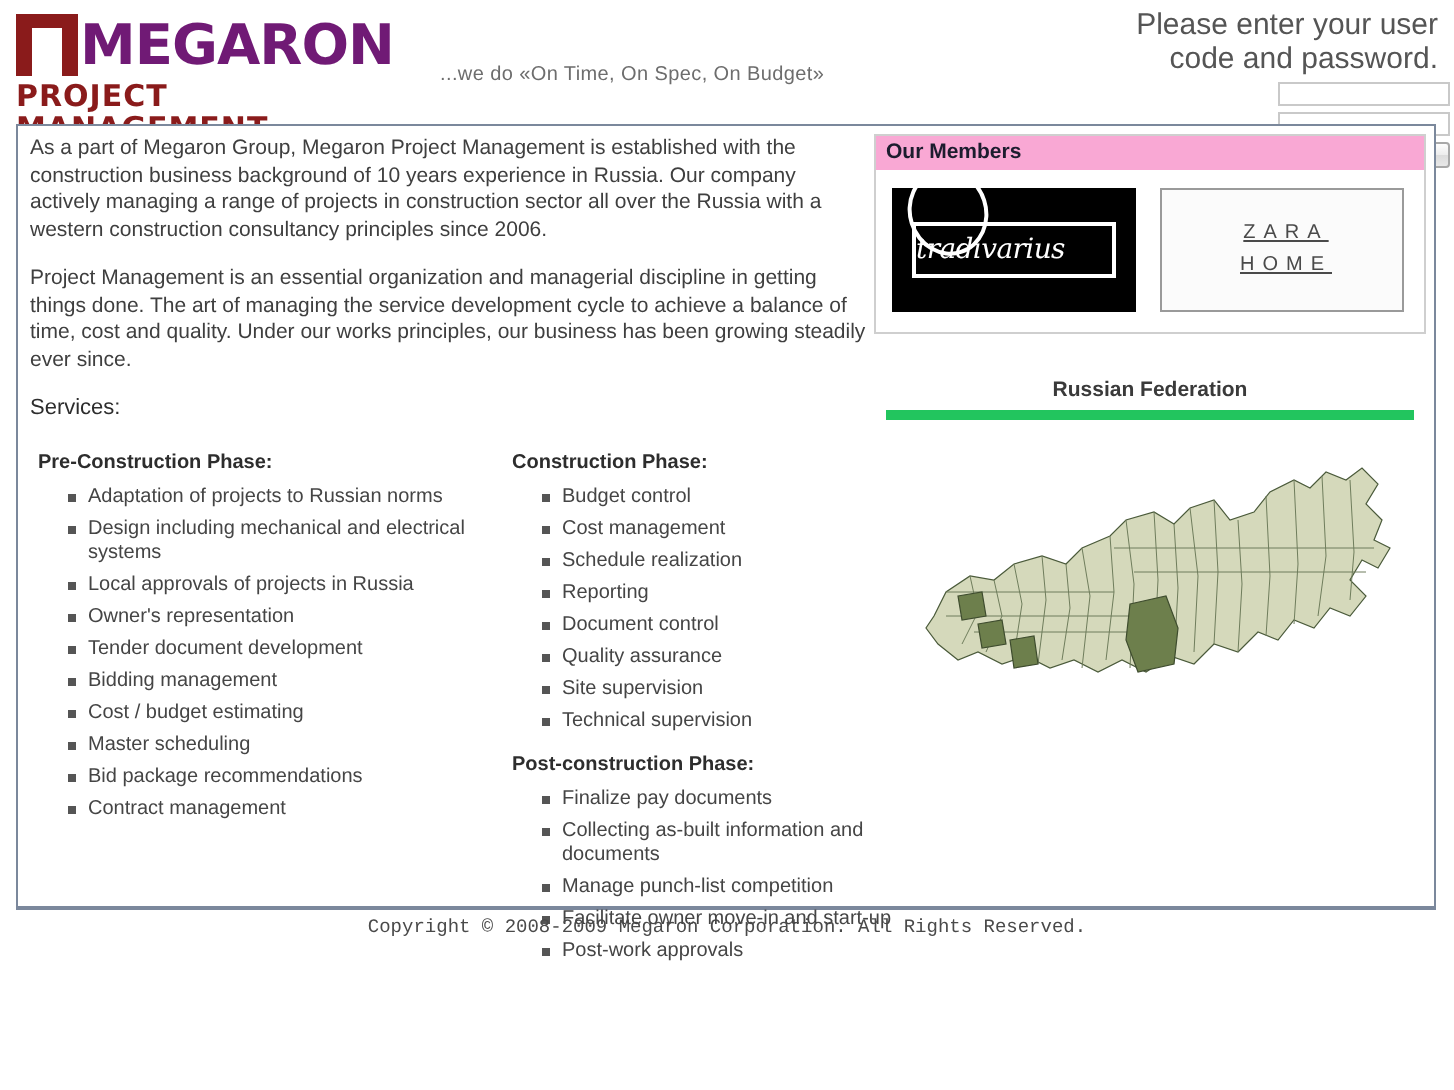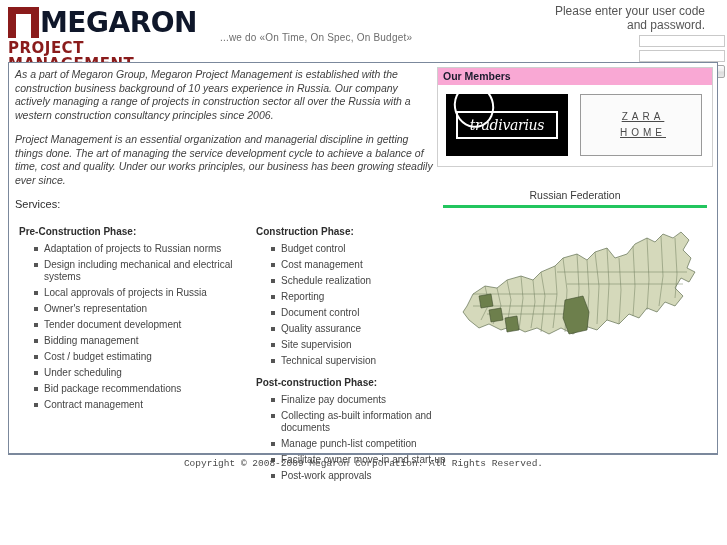--- a/index.html
+++ b/index.html
@@ -50,21 +50,21 @@
     top: 7px;
     width: 15px;
     height: 24px;
     background: #ffffff;
   }
   .logo-word {
     font-family: "DejaVu Sans", sans-serif;
     font-size: 28px;
     font-weight: bold;
     letter-spacing: -0.5px;
-    color: #0f172a;
+    color: #701a75;
     line-height: 30px;
   }
   .logo-sub {
     font-family: "DejaVu Sans", sans-serif;
     font-size: 15px;
     font-weight: bold;
     color: #8a1b1b;
     letter-spacing: 0.5px;
     line-height: 16px;
     margin-top: 1px;
@@ -78,24 +78,24 @@
     letter-spacing: 0.2px;
   }
   .login-area {
     position: absolute;
     right: 2px;
     top: 4px;
     width: 190px;
     text-align: right;
   }
   .login-prompt {
-    font-size: 12px;
+    font-size: 15px;
     color: #555555;
     margin-bottom: 3px;
-    margin-right: 20px;
+    margin-right: 6px;
   }
   .login-field {
     display: block;
     margin-left: auto;
     margin-bottom: 3px;
     width: 86px;
     height: 12px;
     border: 1px solid #c9c9c9;
     background: #ffffff;
     font-size: 9px;
@@ -136,21 +136,20 @@
     position: absolute;
     left: 6px;
     top: 5px;
     width: 418px;
   }
   .para {
     margin: 0 0 11px 0;
     line-height: 13.5px;
     color: #3f3f3f;
     font-size: 10.5px;
-    font-style: italic;
   }
   .services-title {
     font-weight: normal;
     font-size: 11px;
     color: #2d2d2d;
     margin: 4px 0 16px 0;
   }
   .phase-cols {
     position: relative;
   }
@@ -238,21 +237,21 @@
   }
   .member-strad {
     background: #000000;
   }
   .strad-frame {
     width: 98px;
     height: 24px;
     border: 2px solid #ffffff;
     display: flex;
     align-items: center;
-    justify-content: center;
+    justify-content: flex-start;
     position: relative;
   }
   .strad-text {
     font-family: "DejaVu Serif", serif;
     font-style: italic;
     font-size: 14px;
     color: #ffffff;
     letter-spacing: -0.3px;
     line-height: 14px;
   }
@@ -282,25 +281,25 @@
     text-decoration: underline;
   }
 
   
   .map-panel {
     margin-top: 22px;
     width: 276px;
   }
   .map-title {
     text-align: center;
-    font-weight: normal;
+    font-weight: bold;
     font-size: 10.5px;
     color: #3a3a3a;
     padding-bottom: 4px;
-    border-bottom: 3px solid #22c55e;
+    border-bottom: 5px solid #22c55e;
     margin: 0 6px 6px 6px;
   }
   .map-wrap {
     width: 276px;
     height: 160px;
     position: relative;
   }
   .map-wrap svg {
     display: block;
   }
@@ -353,21 +352,21 @@
       <div class="phase-col-a">
         <div class="phase-head">Pre-Construction Phase:</div>
         <ul class="phase-list">
           <li>Adaptation of projects to Russian norms</li>
           <li>Design including mechanical and electrical systems</li>
           <li>Local approvals of projects in Russia</li>
           <li>Owner's representation</li>
           <li>Tender document development</li>
           <li>Bidding management</li>
           <li>Cost / budget estimating</li>
-          <li>Under scheduling</li>
+          <li>Master scheduling</li>
           <li>Bid package recommendations</li>
           <li>Contract management</li>
         </ul>
       </div>
 
       <div class="phase-col-b">
         <div class="phase-head">Construction Phase:</div>
         <ul class="phase-list">
           <li>Budget control</li>
           <li>Cost management</li>

